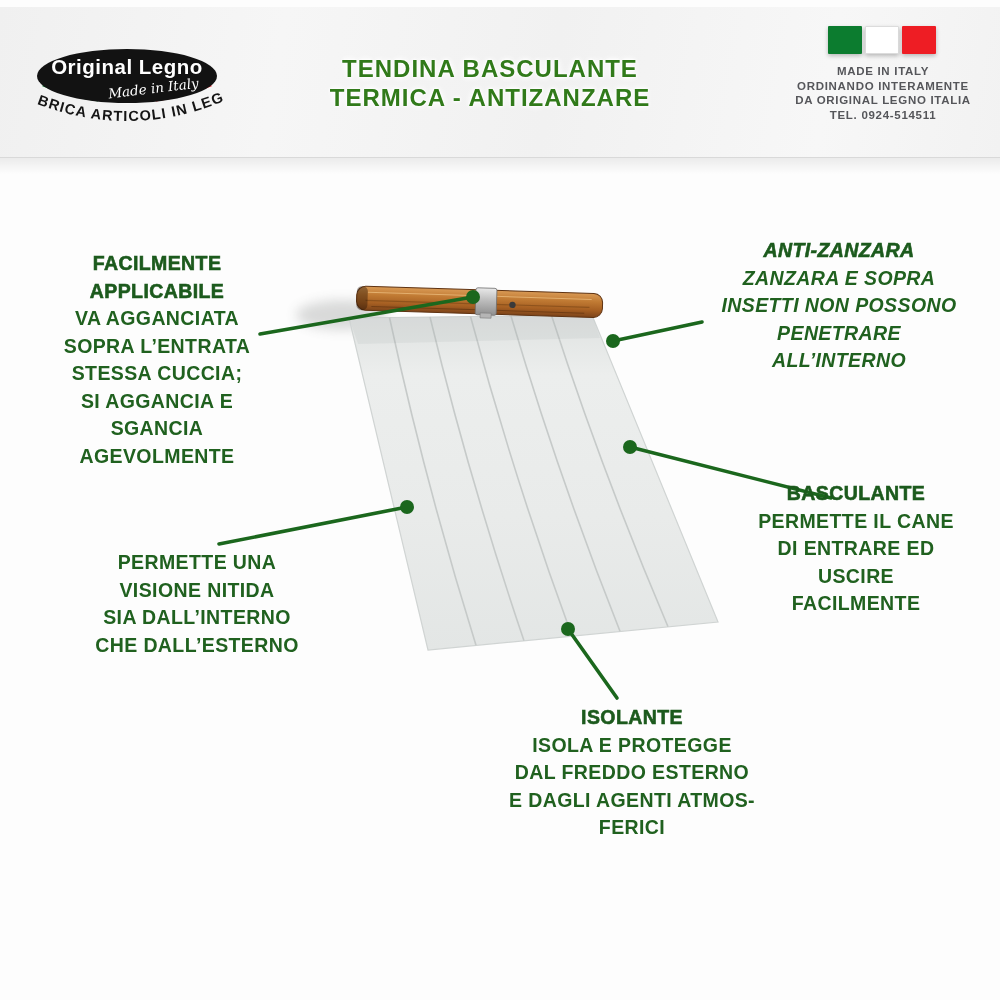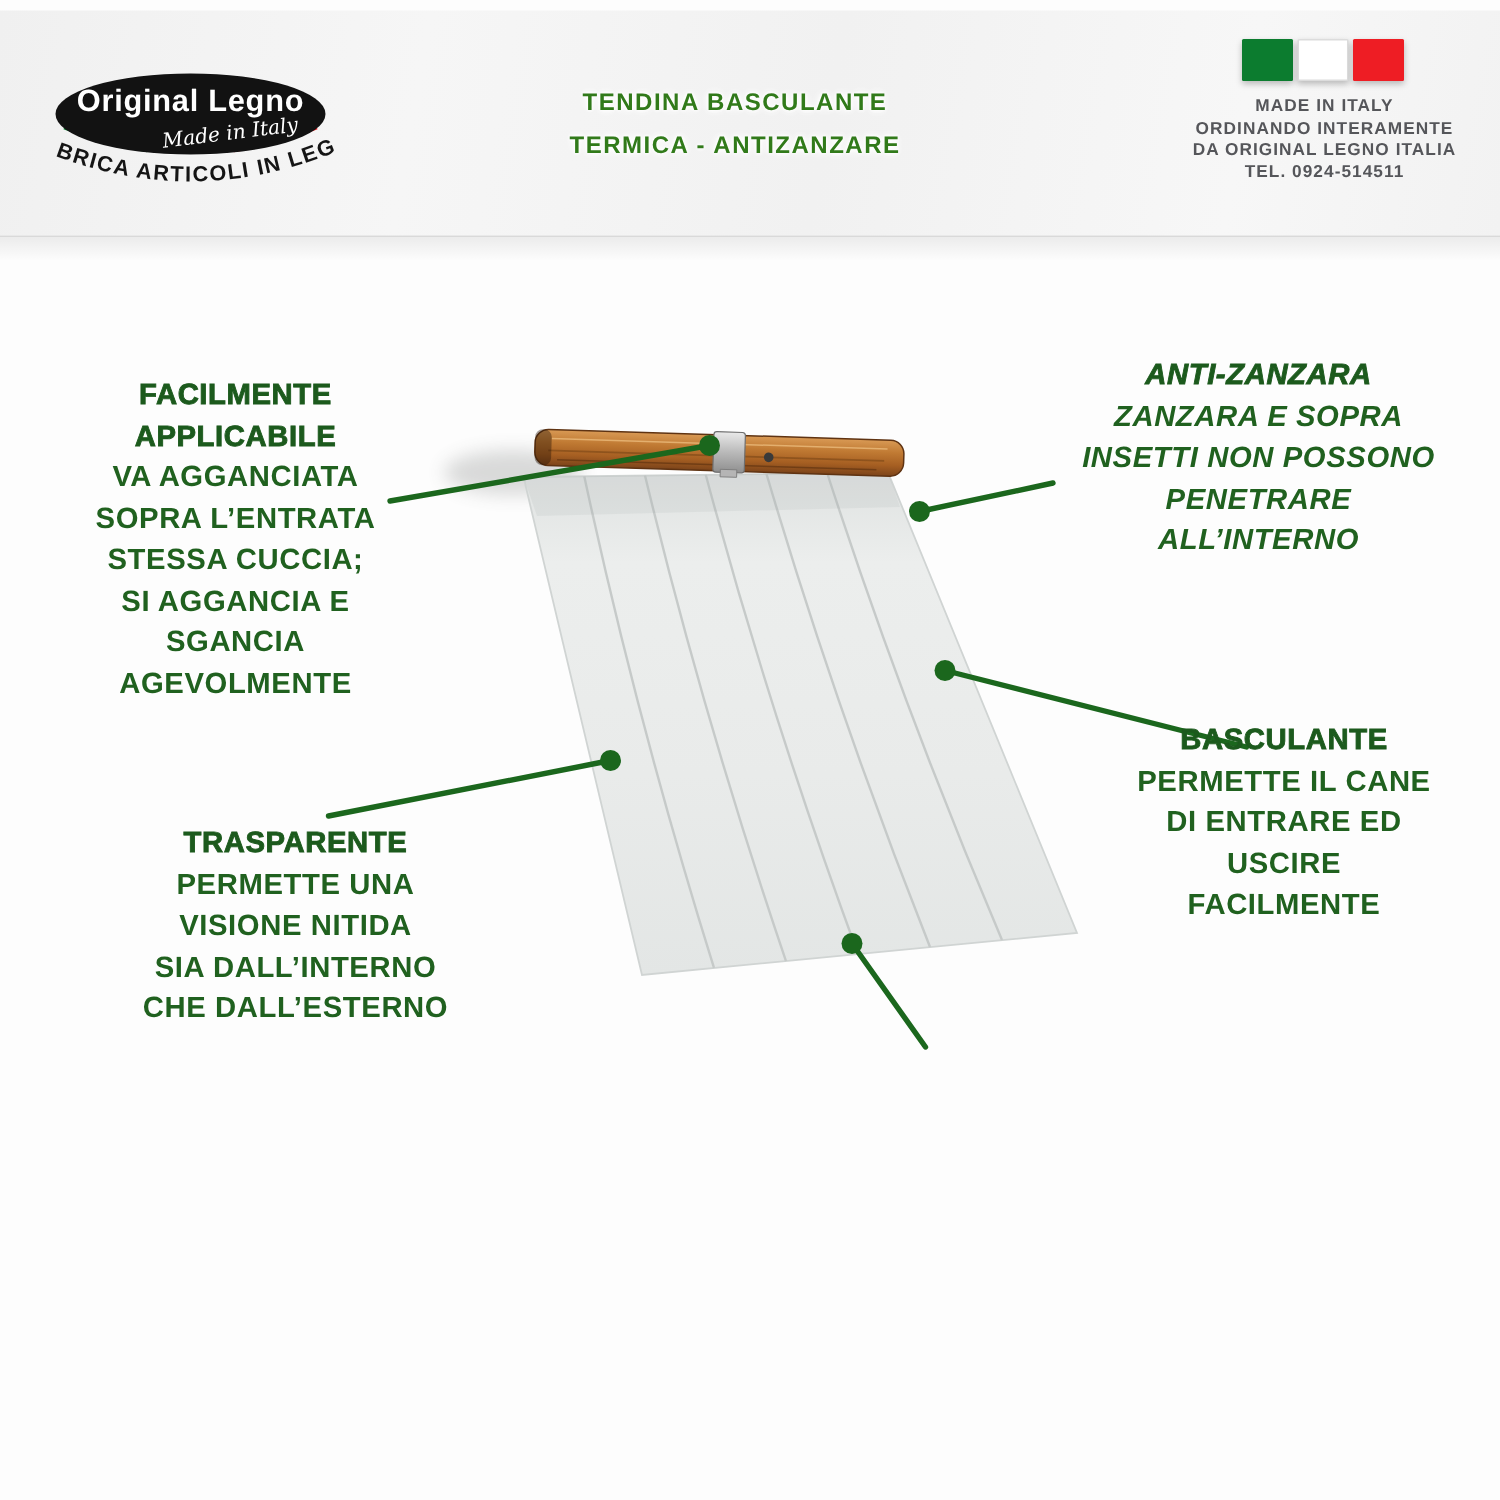--- a/index.html
+++ b/index.html
@@ -6,21 +6,21 @@
   .stage{position:relative;width:1000px;height:1000px;overflow:hidden;background:#fdfdfd;
          font-family:"Liberation Sans","DejaVu Sans",sans-serif;}
   
   .header{position:absolute;left:0;top:7px;width:1000px;height:150px;
           background:linear-gradient(100deg,#f0f0f0 0%,#f6f6f6 28%,#f1f1f1 55%,#f7f7f7 82%,#f2f2f2 100%);
           border-bottom:1px solid #d9d9d9;}
   .header-shadow{position:absolute;left:0;top:158px;width:1000px;height:16px;
           background:linear-gradient(180deg,rgba(0,0,0,.07),rgba(0,0,0,0));}
   .logo-svg{position:absolute;left:24px;top:36px;}
   .page-title{position:absolute;left:290px;top:54px;width:400px;text-align:center;
-          color:#317a1a;font-weight:bold;font-size:16px;line-height:29px;letter-spacing:1px;
+          color:#317a1a;font-weight:bold;font-size:24px;line-height:29px;letter-spacing:1px;
           text-shadow:0 0 3px #fff,0 0 3px #fff,0 0 6px #fff,0 0 8px #fff;}
   .flag{position:absolute;left:828px;top:26px;display:flex;gap:3px;}
   .flag span{display:block;width:34px;height:28px;border-radius:1px;box-shadow:0 2px 4px rgba(0,0,0,.25);}
   .flag .g{background:#0c7c2f;}
   .flag .w{background:#ffffff;border:1px solid #dcdcdc;width:32px;height:26px;}
   .flag .r{background:#ee1d24;}
   .supplier{position:absolute;left:768px;top:64px;width:230px;text-align:center;
           color:#55565a;font-weight:bold;font-size:11.5px;line-height:14.5px;letter-spacing:.7px;}
   
   .callout{position:absolute;text-align:center;color:#20611f;font-weight:bold;
@@ -165,22 +165,28 @@
 
   <div class="callout c3">
     <div class="line b">BASCULANTE</div>
     <div class="line">PERMETTE IL CANE</div>
     <div class="line">DI ENTRARE ED</div>
     <div class="line">USCIRE</div>
     <div class="line">FACILMENTE</div>
   </div>
 
   <div class="callout c4">
-    <div class="line b">TRASPARENTE</div>
     <div class="line">PERMETTE UNA</div>
     <div class="line">VISIONE NITIDA</div>
     <div class="line">SIA DALL’INTERNO</div>
     <div class="line">CHE DALL’ESTERNO</div>
   </div>
 
+  <div class="callout c5">
+    <div class="line b">ISOLANTE</div>
+    <div class="line">ISOLA E PROTEGGE</div>
+    <div class="line">DAL FREDDO ESTERNO</div>
+    <div class="line">E DAGLI AGENTI ATMOS-</div>
+    <div class="line">FERICI</div>
+  </div>
 
 
 </div>
 
 </body></html>

